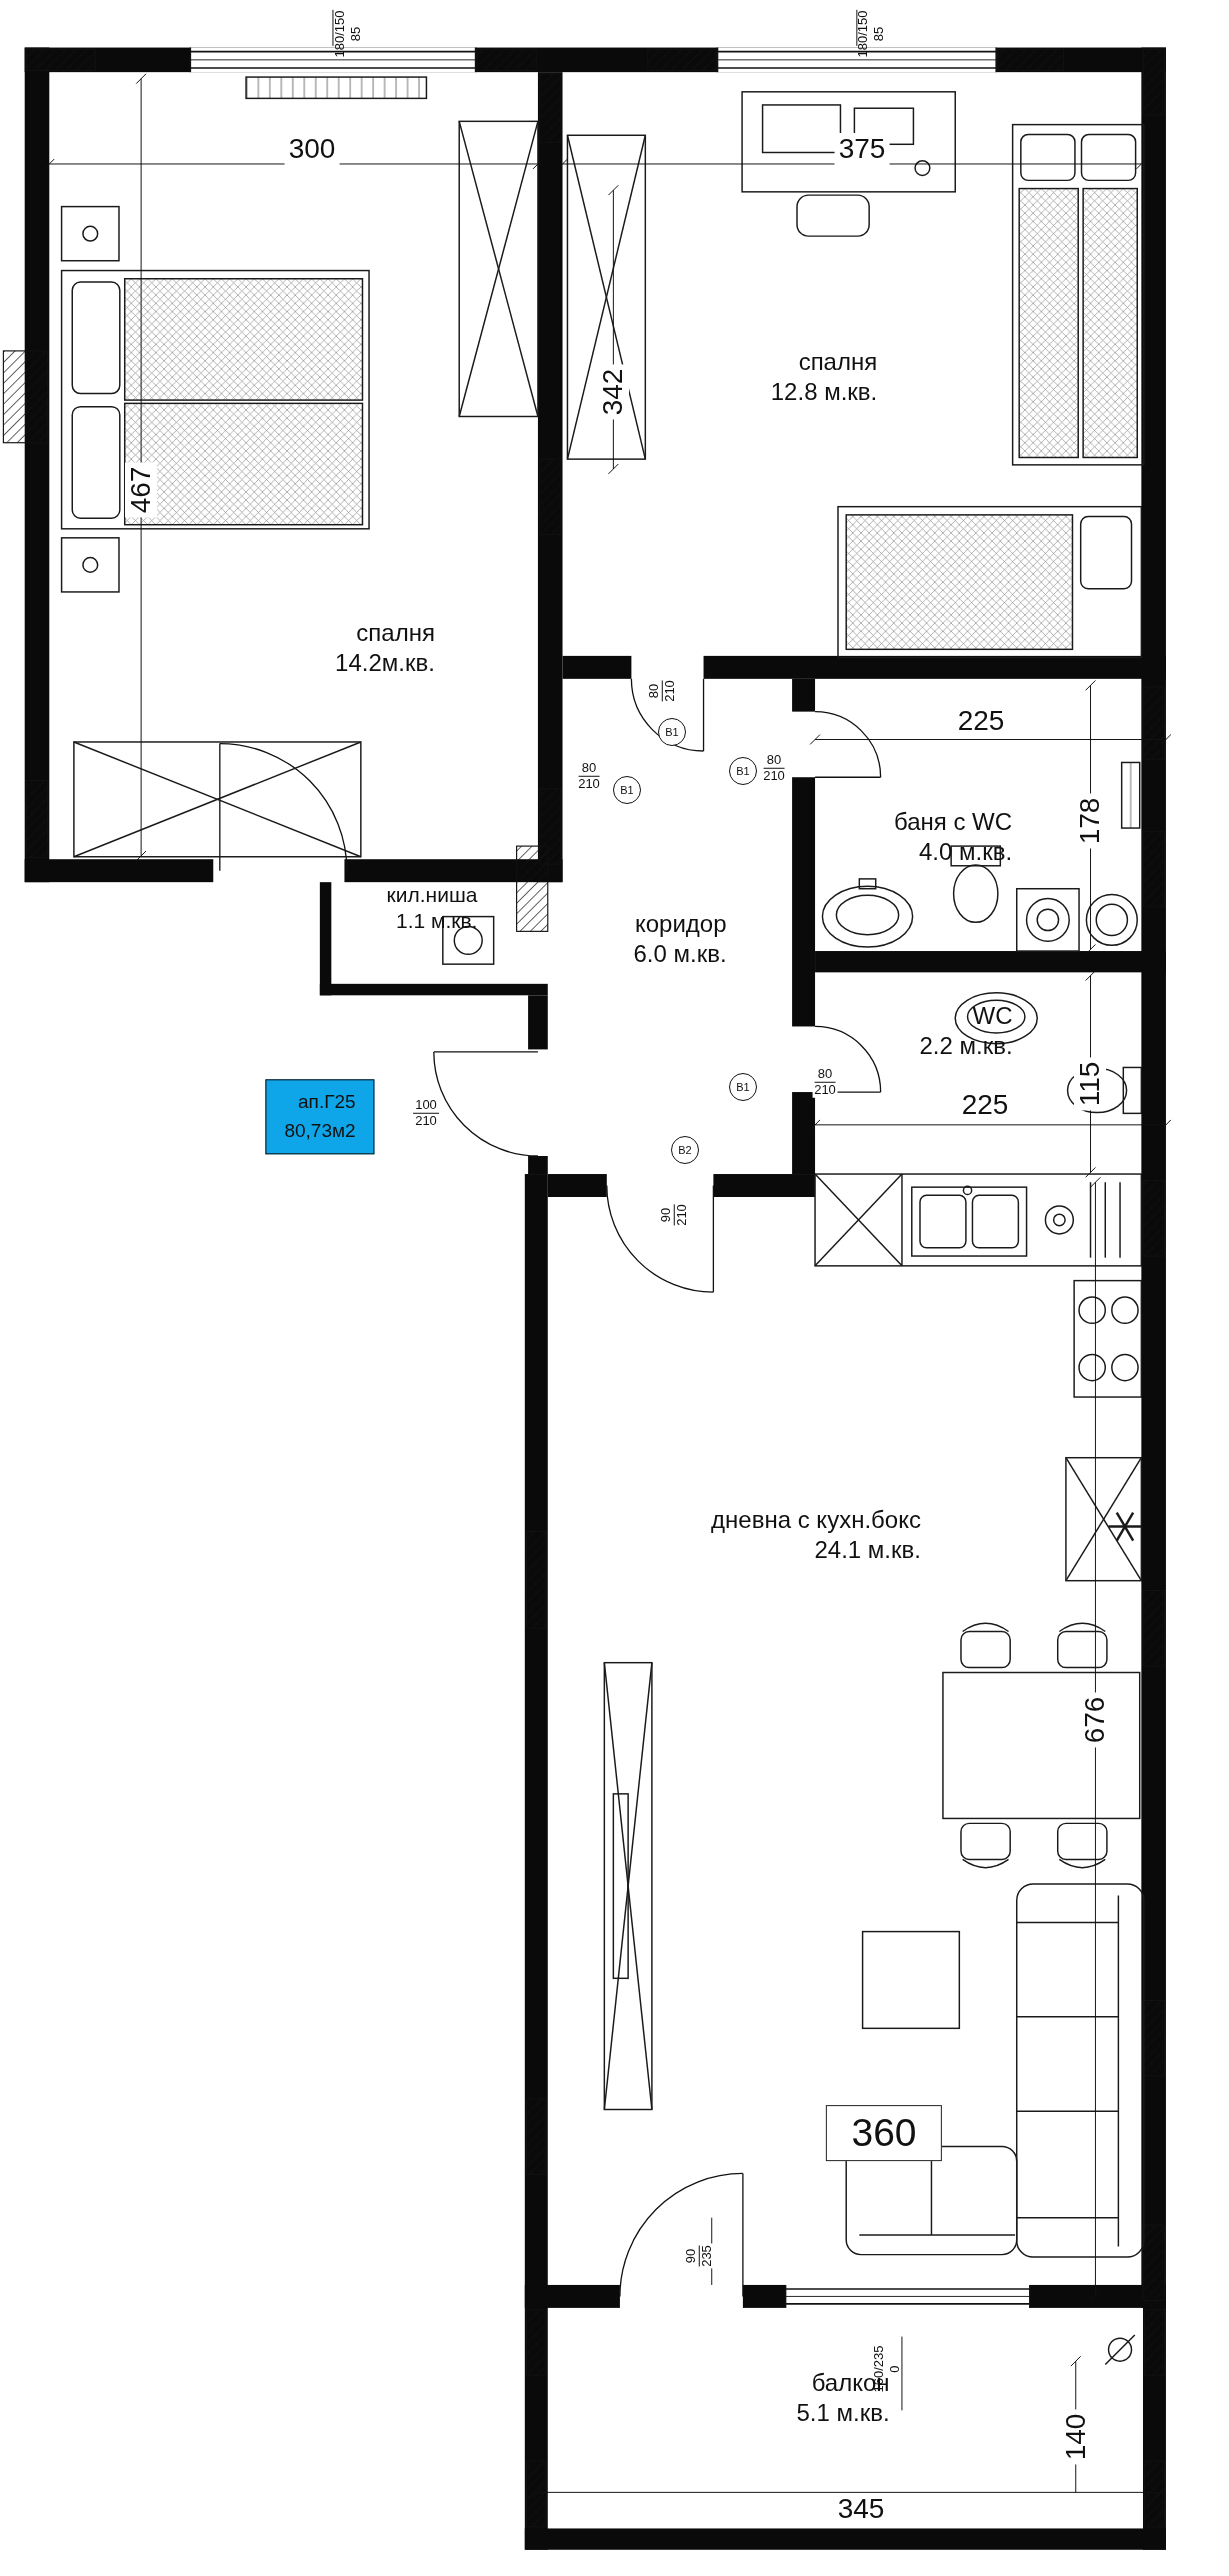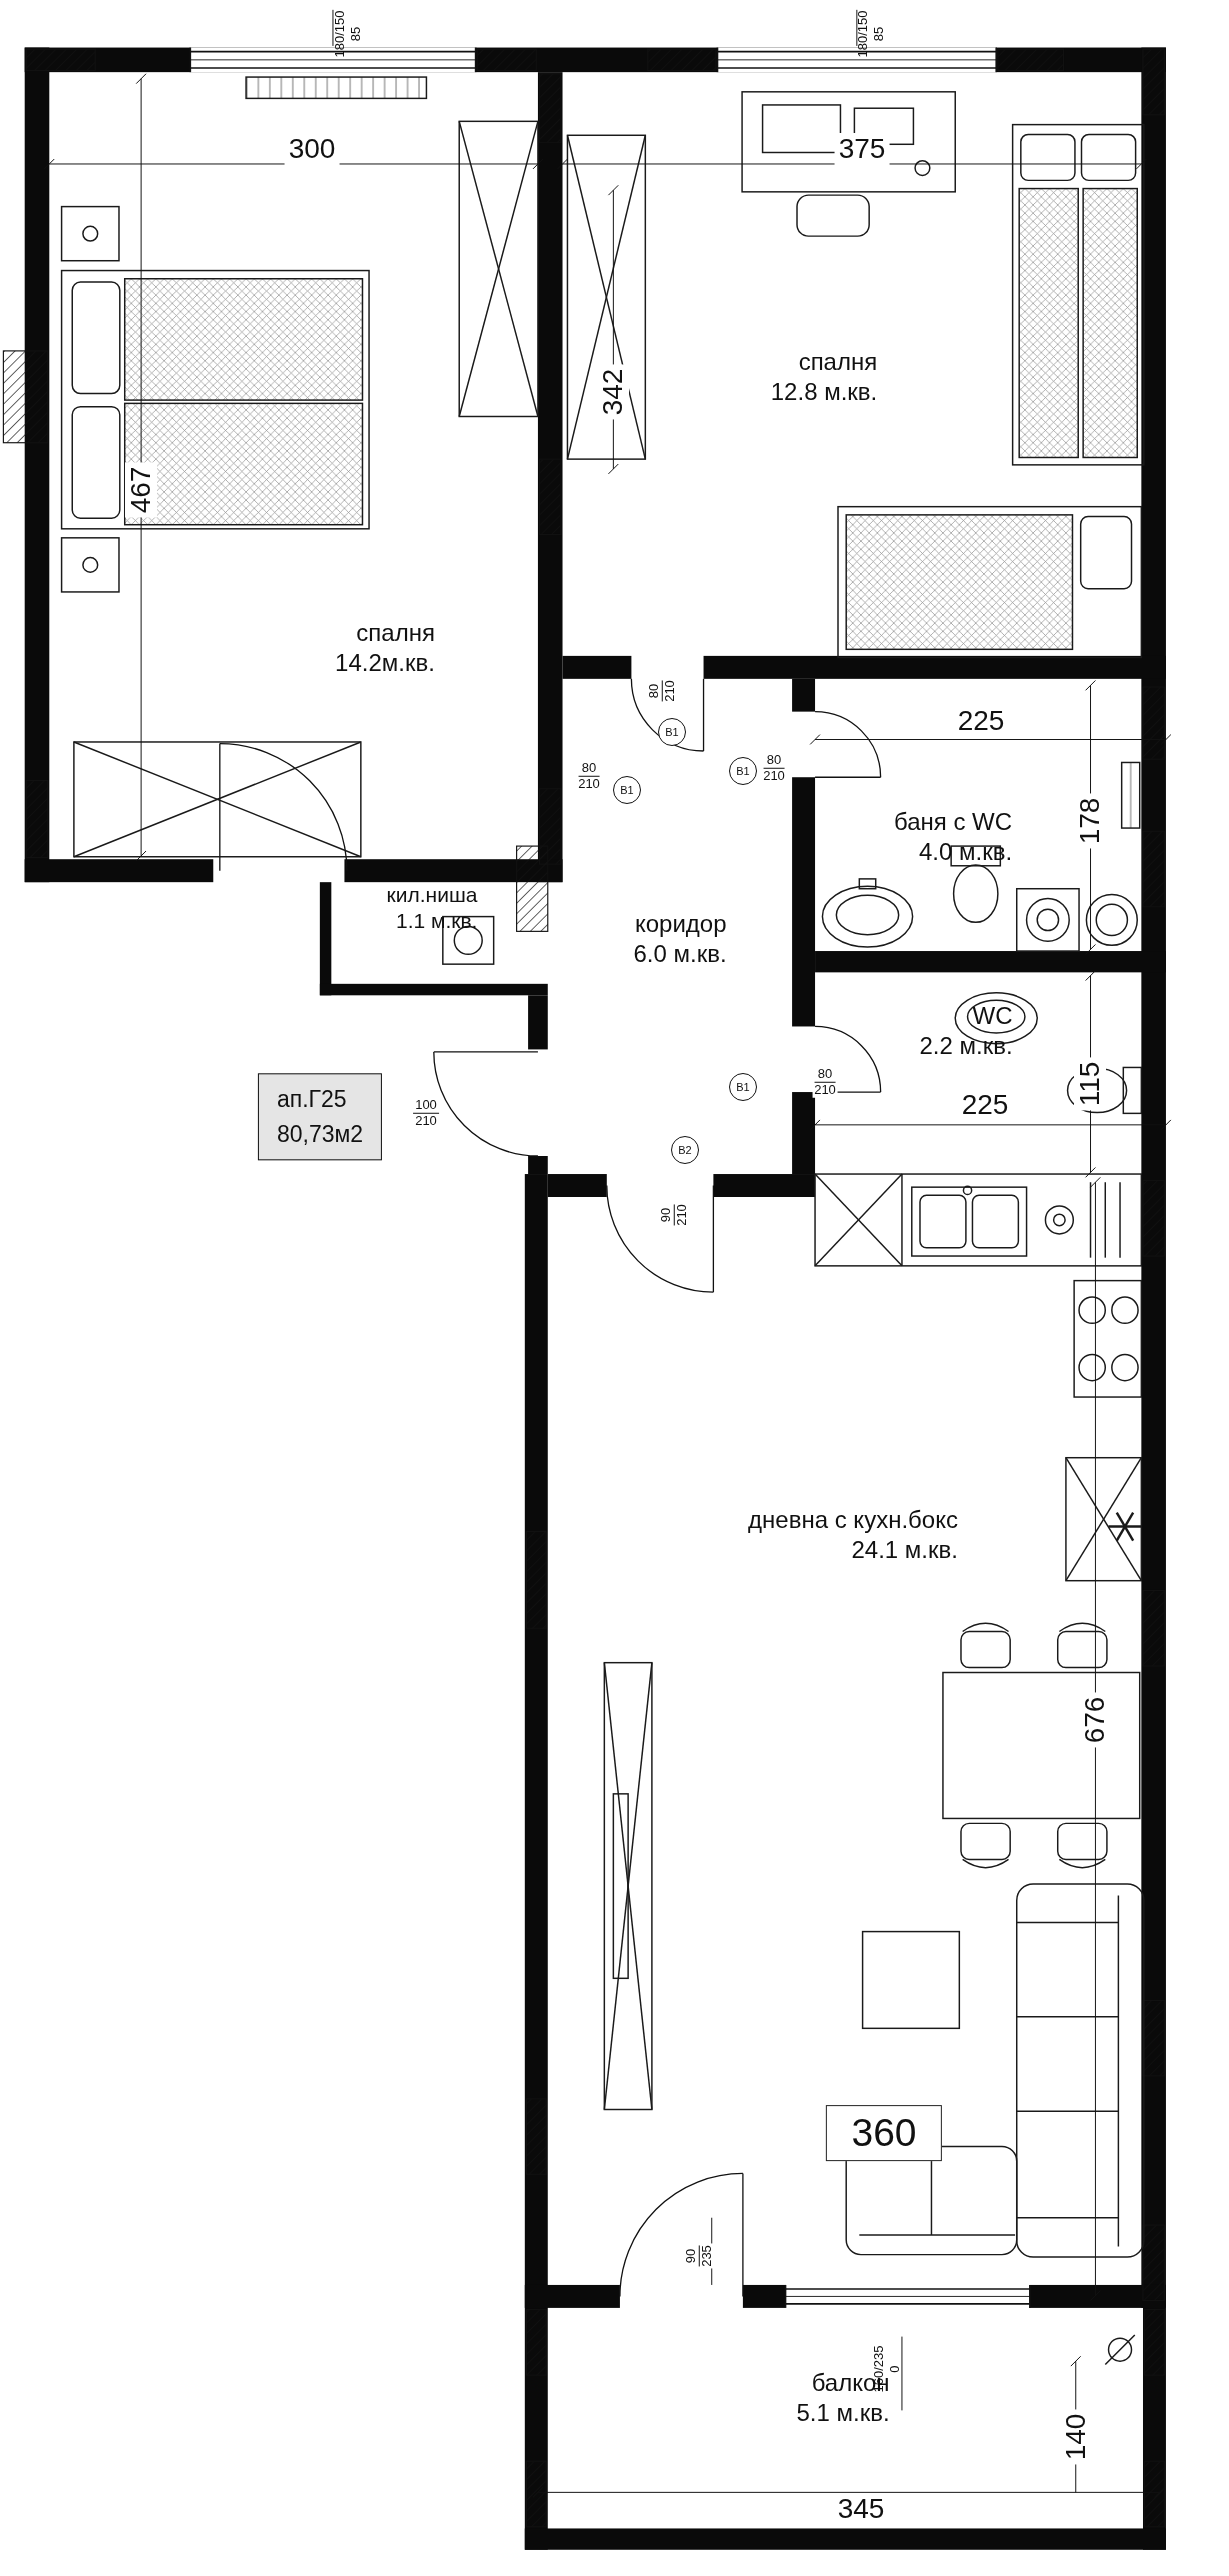--- a/index.html
+++ b/index.html
@@ -20,21 +20,21 @@
   .stack.rot{transform:translate(-50%,-50%) rotate(-90deg)}
   .stack .top{display:block;border-bottom:1px solid #111;padding:0 2.5px}
   .stack span{display:block}
   .tag{position:absolute;transform:translate(-50%,-50%);width:28px;height:28px;
        border:1.3px solid #111;border-radius:50%;background:#fff;display:flex;
        align-items:center;justify-content:center;font-size:11px}
   .spec{position:absolute;transform:translate(-50%,-50%) rotate(-90deg);
         font-size:13px;text-align:center;line-height:1.2;white-space:nowrap}
   .spec span{display:block}
   .apt-box{position:absolute;transform:translate(-50%,-50%);border:1.6px solid #111;
-           text-align:left;font-size:23px;line-height:1.5;padding:8.2px 18px;background:#e5e5e5}
+           text-align:right;font-size:19px;line-height:1.5;padding:8.2px 18px;background:#0ea5e9}
   .apt-box span{display:block}
 </style>
 </head>
 <body>
 
 <div class="stage">
 
 <svg class="plan-svg" width="1230" height="2576" viewBox="0 0 1500 3142">
   <defs>
     <pattern id="hatch" width="9" height="9" patternUnits="userSpaceOnUse" patternTransform="rotate(45)">
@@ -317,21 +317,21 @@
   <span>6.0 м.кв.</span>
 </div>
 <div class="lbl" style="left:953px;top:837px">
   <span>баня с WC</span>
   <span>4.0 м.кв.</span>
 </div>
 <div class="lbl" style="left:966px;top:1031px">
   <span>WC</span>
   <span>2.2 м.кв.</span>
 </div>
-<div class="lbl" style="left:853px;top:1535px">
+<div class="lbl" style="left:816px;top:1535px">
   <span>дневна с кухн.бокс</span>
   <span>24.1 м.кв.</span>
 </div>
 <div class="lbl" style="left:843px;top:2398px">
   <span>балкон</span>
   <span>5.1 м.кв.</span>
 </div>
 
 <div class="apt-box" style="left:320px;top:1117px">
   <span>ап.Г25</span>

